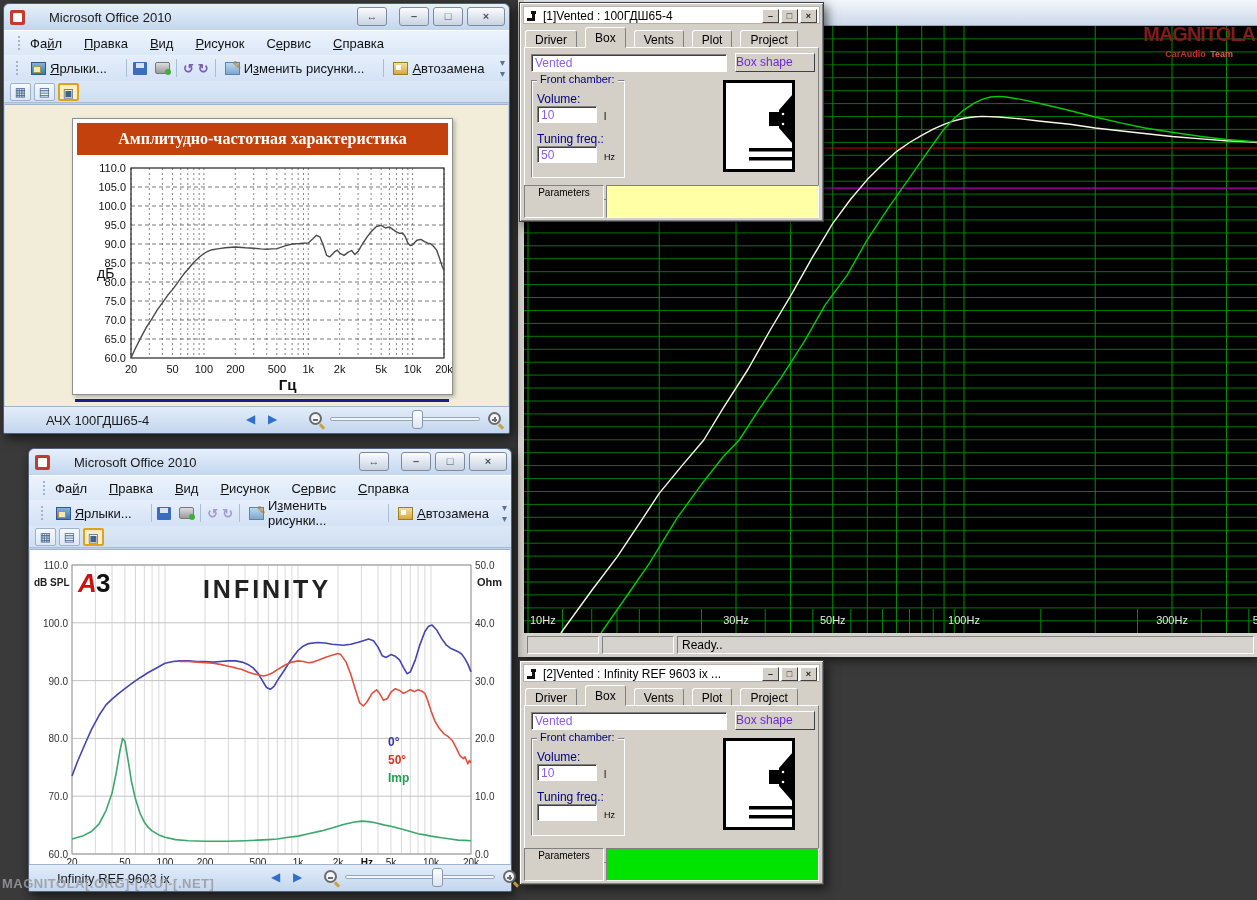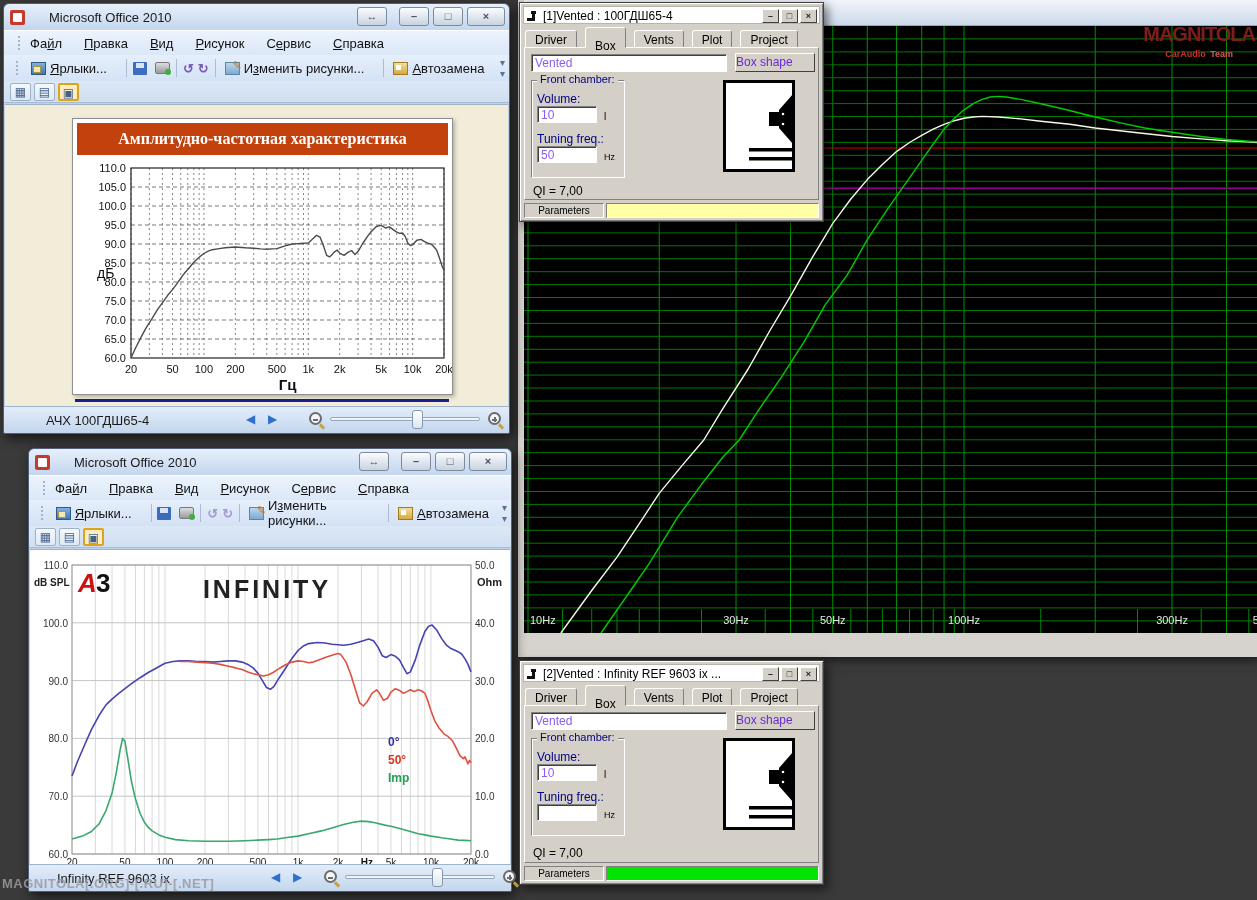--- a/index.html
+++ b/index.html
@@ -71,35 +71,35 @@
     box-shadow:inset 1px 1px 0 #fff,inset -1px -1px 0 #808080,3px 4px 10px rgba(0,0,0,.6)}
   .dtitle{position:absolute;left:3px;right:3px;top:3px;height:18px;background:#fff;display:flex;align-items:flex-end;
     padding:0 2px;border:1px solid #b8b4ac}
   .dtitle .txt{font-size:12px;color:#000;margin-left:4px;white-space:nowrap;overflow:hidden}
   .dbtns{margin-left:auto;display:flex;gap:2px}
   .dbtn{width:17px;height:14px;background:#d4d0c8;border:1px solid;border-color:#fff #404040 #404040 #fff;
     font-size:9px;line-height:12px;text-align:center;color:#222;font-weight:bold}
   .tabsrow{position:absolute;left:5px;top:24px;height:21px;display:flex;align-items:flex-end}
   .tab{height:18px;padding:2px 9px 0;font-size:12px;color:#000;background:#d4d0c8;
     border:1px solid;border-color:#fff #808080 #d4d0c8 #fff;border-radius:3px 3px 0 0;margin-right:8px}
-  .tab.active{height:21px;padding-top:11px;font-weight:normal;z-index:3;position:relative}
+  .tab.active{height:21px;padding-top:3px;font-weight:normal;z-index:3;position:relative}
   .tabpage{position:absolute;left:4px;right:4px;top:44px;bottom:21px;background:#d4d0c8;
     border:1px solid;border-color:#fff #808080 #808080 #fff}
   .sunken{background:#fff;border:1px solid;border-color:#808080 #fff #fff #808080;
     box-shadow:inset 1px 1px 0 #404040}
   .dinput{position:absolute;font-size:12px;padding:1px 3px;color:#8b5cf6;line-height:14px}
   .dbutton{position:absolute;background:#d4d0c8;border:1px solid;border-color:#fff #404040 #404040 #fff;
     font-size:12px;text-align:left;color:#6d28d9}
   .gbox{position:absolute;border:1px solid;border-color:#808080 #fff #fff #808080;
     box-shadow:1px 1px 0 #fff inset}
   .glabel{position:absolute;top:-8px;left:5px;background:#d4d0c8;padding:0 3px;font-size:11px;color:#000080}
   .blab{position:absolute;font-size:12px;color:#000080}
   .unit{position:absolute;font-size:10px;color:#000}
   .qitext{position:absolute;font-size:12px;color:#000}
-  .dfoot{position:absolute;left:4px;bottom:3px;height:15px;display:flex;gap:2px;right:4px}
+  .dfoot{position:absolute;left:4px;bottom:3px;height:33px;display:flex;gap:2px;right:4px}
   .dparams{width:80px;font-size:10px;text-align:center;line-height:13px;color:#000;
     border:1px solid;border-color:#808080 #fff #fff #808080;background:#d4d0c8}
   .dbar{flex:1;border:1px solid;border-color:#808080 #fff #fff #808080}
 
   
   .plotwin{position:absolute;left:518px;top:0;width:739px;height:657px;background:#d6d3ce;
     box-shadow:3px 3px 10px rgba(0,0,0,.6)}
   .plottop{position:absolute;left:6px;top:0;right:0;height:26px;background:linear-gradient(#f2f6fc,#ccd9ea);
     border-bottom:1px solid #9aa7b8}
   .plotarea{position:absolute;left:6px;top:26px;width:733px;height:607px;background:#000;overflow:hidden}
@@ -213,20 +213,25 @@
           <text x="440" y="598" text-anchor="middle" font-size="11" fill="#e8e8e8">100Hz</text>
           <text x="648.0248670577728" y="598" text-anchor="middle" font-size="11" fill="#e8e8e8">300Hz</text>
           <text x="744.7509218905042" y="598" text-anchor="middle" font-size="11" fill="#e8e8e8">500Hz</text>
         </svg></div>
   </div>
   <div class="maglogo">
     <div class="l1">MAGNITOLA</div>
     <div><span class="l2">CarAudio</span>
       <span class="l3">Team</span></div>
   </div>
+  <div class="plotstatus">
+    <div class="spanel" style="width:72px"></div>
+    <div class="spanel" style="width:72px"></div>
+    <div class="spanel" style="flex:1">Ready..</div>
+  </div>
 </div>
 
 <div class="win" style="left:3px;top:3px;width:507px;height:431px">
   <div class="titlebar">
     <span class="appicon"></span>
     <span class="apptitle">Microsoft Office 2010</span>
     <span class="winbtns">
       <span class="wbtn" style="margin-right:8px">↔</span>
       <span class="wbtn">–</span>
       <span class="wbtn">□</span>

